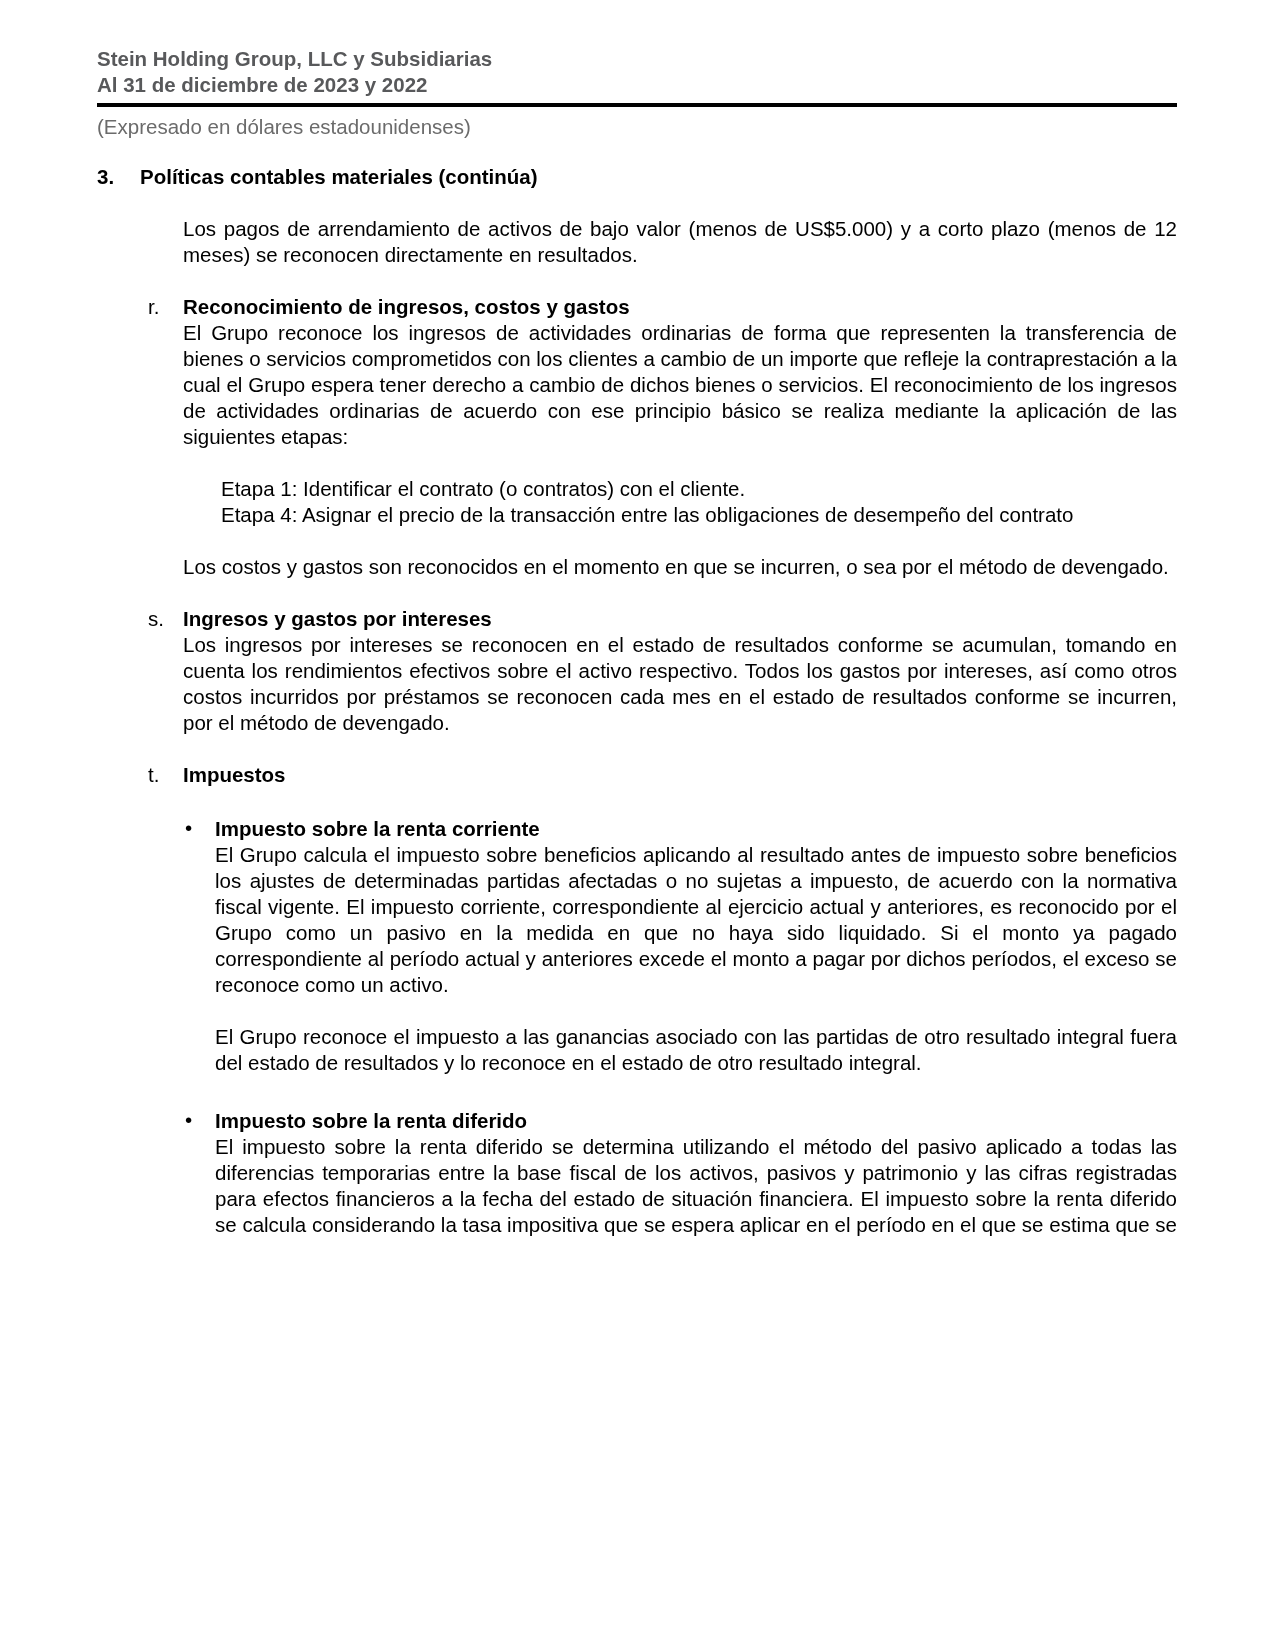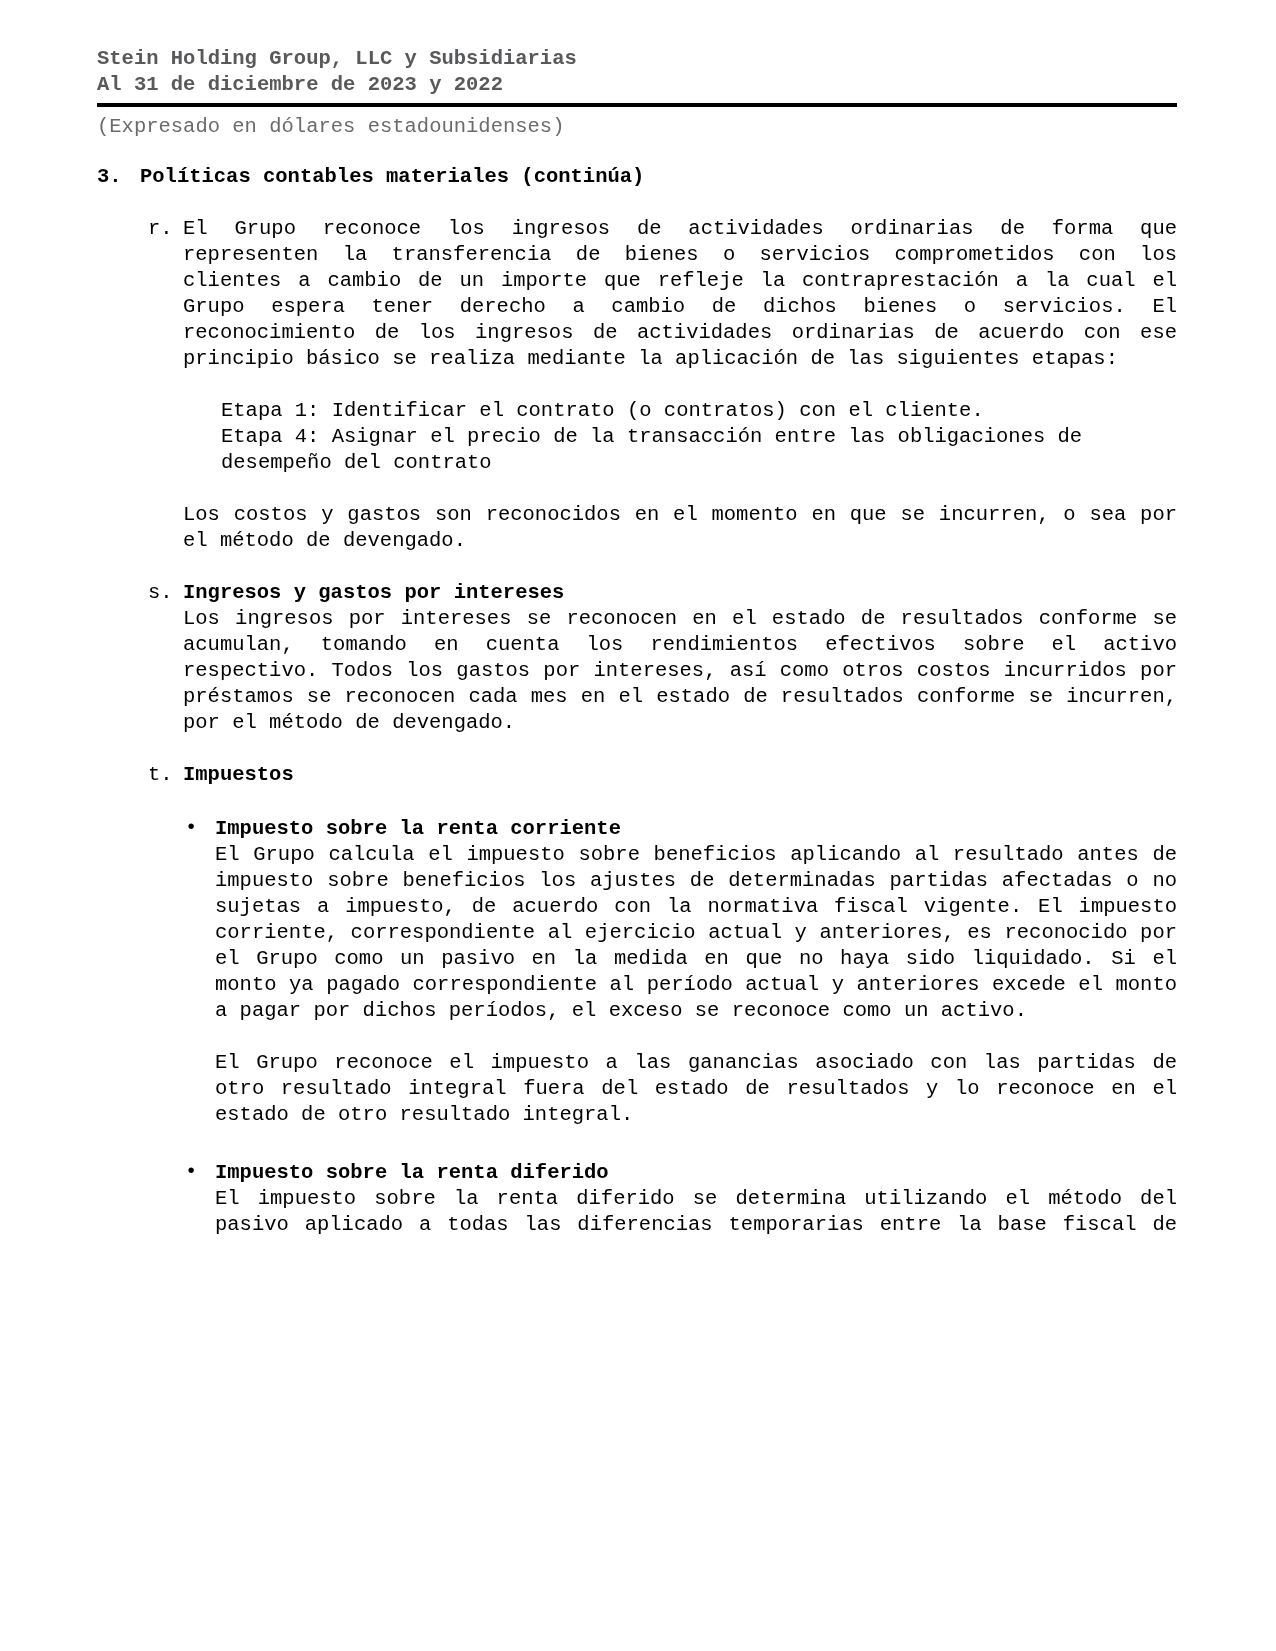--- a/index.html
+++ b/index.html
@@ -5,21 +5,21 @@
   html, body {
     margin: 0;
     padding: 0;
     background: #ffffff;
   }
   .page {
     position: relative;
     width: 1276px;
     height: 1236px;
     background: #ffffff;
-    font-family: Liberation Mono, monospace;
+    font-family: Liberation Sans, sans-serif;
     font-size: 20.5px;
     line-height: 26px;
     color: #000000;
     overflow: hidden;
   }
   .content-area {
     padding: 46px 99px 0 97px;
   }
   .doc-header div {
     font-weight: 700;
@@ -107,23 +107,25 @@
 
     <div class="expressed">(Expresado en dólares estadounidenses)</div>
 
     <div class="section-heading">
       <span class="sec-num">3.</span>
       <span class="sec-title">Políticas contables materiales (continúa)</span>
     </div>
 
     <div class="content">
 
+      <p class="para mt26">Los pagos de arrendamiento de activos de bajo valor (menos de US$5.000) y a corto plazo (menos de 12 meses) se reconocen directamente en resultados.</p>
 
       <div class="letter-block mt26">
         <span class="letter-label">r.</span>
+        <div class="sub-title">Reconocimiento de ingresos, costos y gastos</div>
         <p class="para">El Grupo reconoce los ingresos de actividades ordinarias de forma que representen la transferencia de bienes o servicios comprometidos con los clientes a cambio de un importe que refleje la contraprestación a la cual el Grupo espera tener derecho a cambio de dichos bienes o servicios. El reconocimiento de los ingresos de actividades ordinarias de acuerdo con ese principio básico se realiza mediante la aplicación de las siguientes etapas:</p>
 
         <div class="mt26">
           <div class="left">Etapa 1: Identificar el contrato (o contratos) con el cliente.</div>
           <div class="left">Etapa 4: Asignar el precio de la transacción entre las obligaciones de desempeño del contrato</div>
         </div>
 
         <p class="para mt26">Los costos y gastos son reconocidos en el momento en que se incurren, o sea por el método de devengado.</p>
       </div>
 

